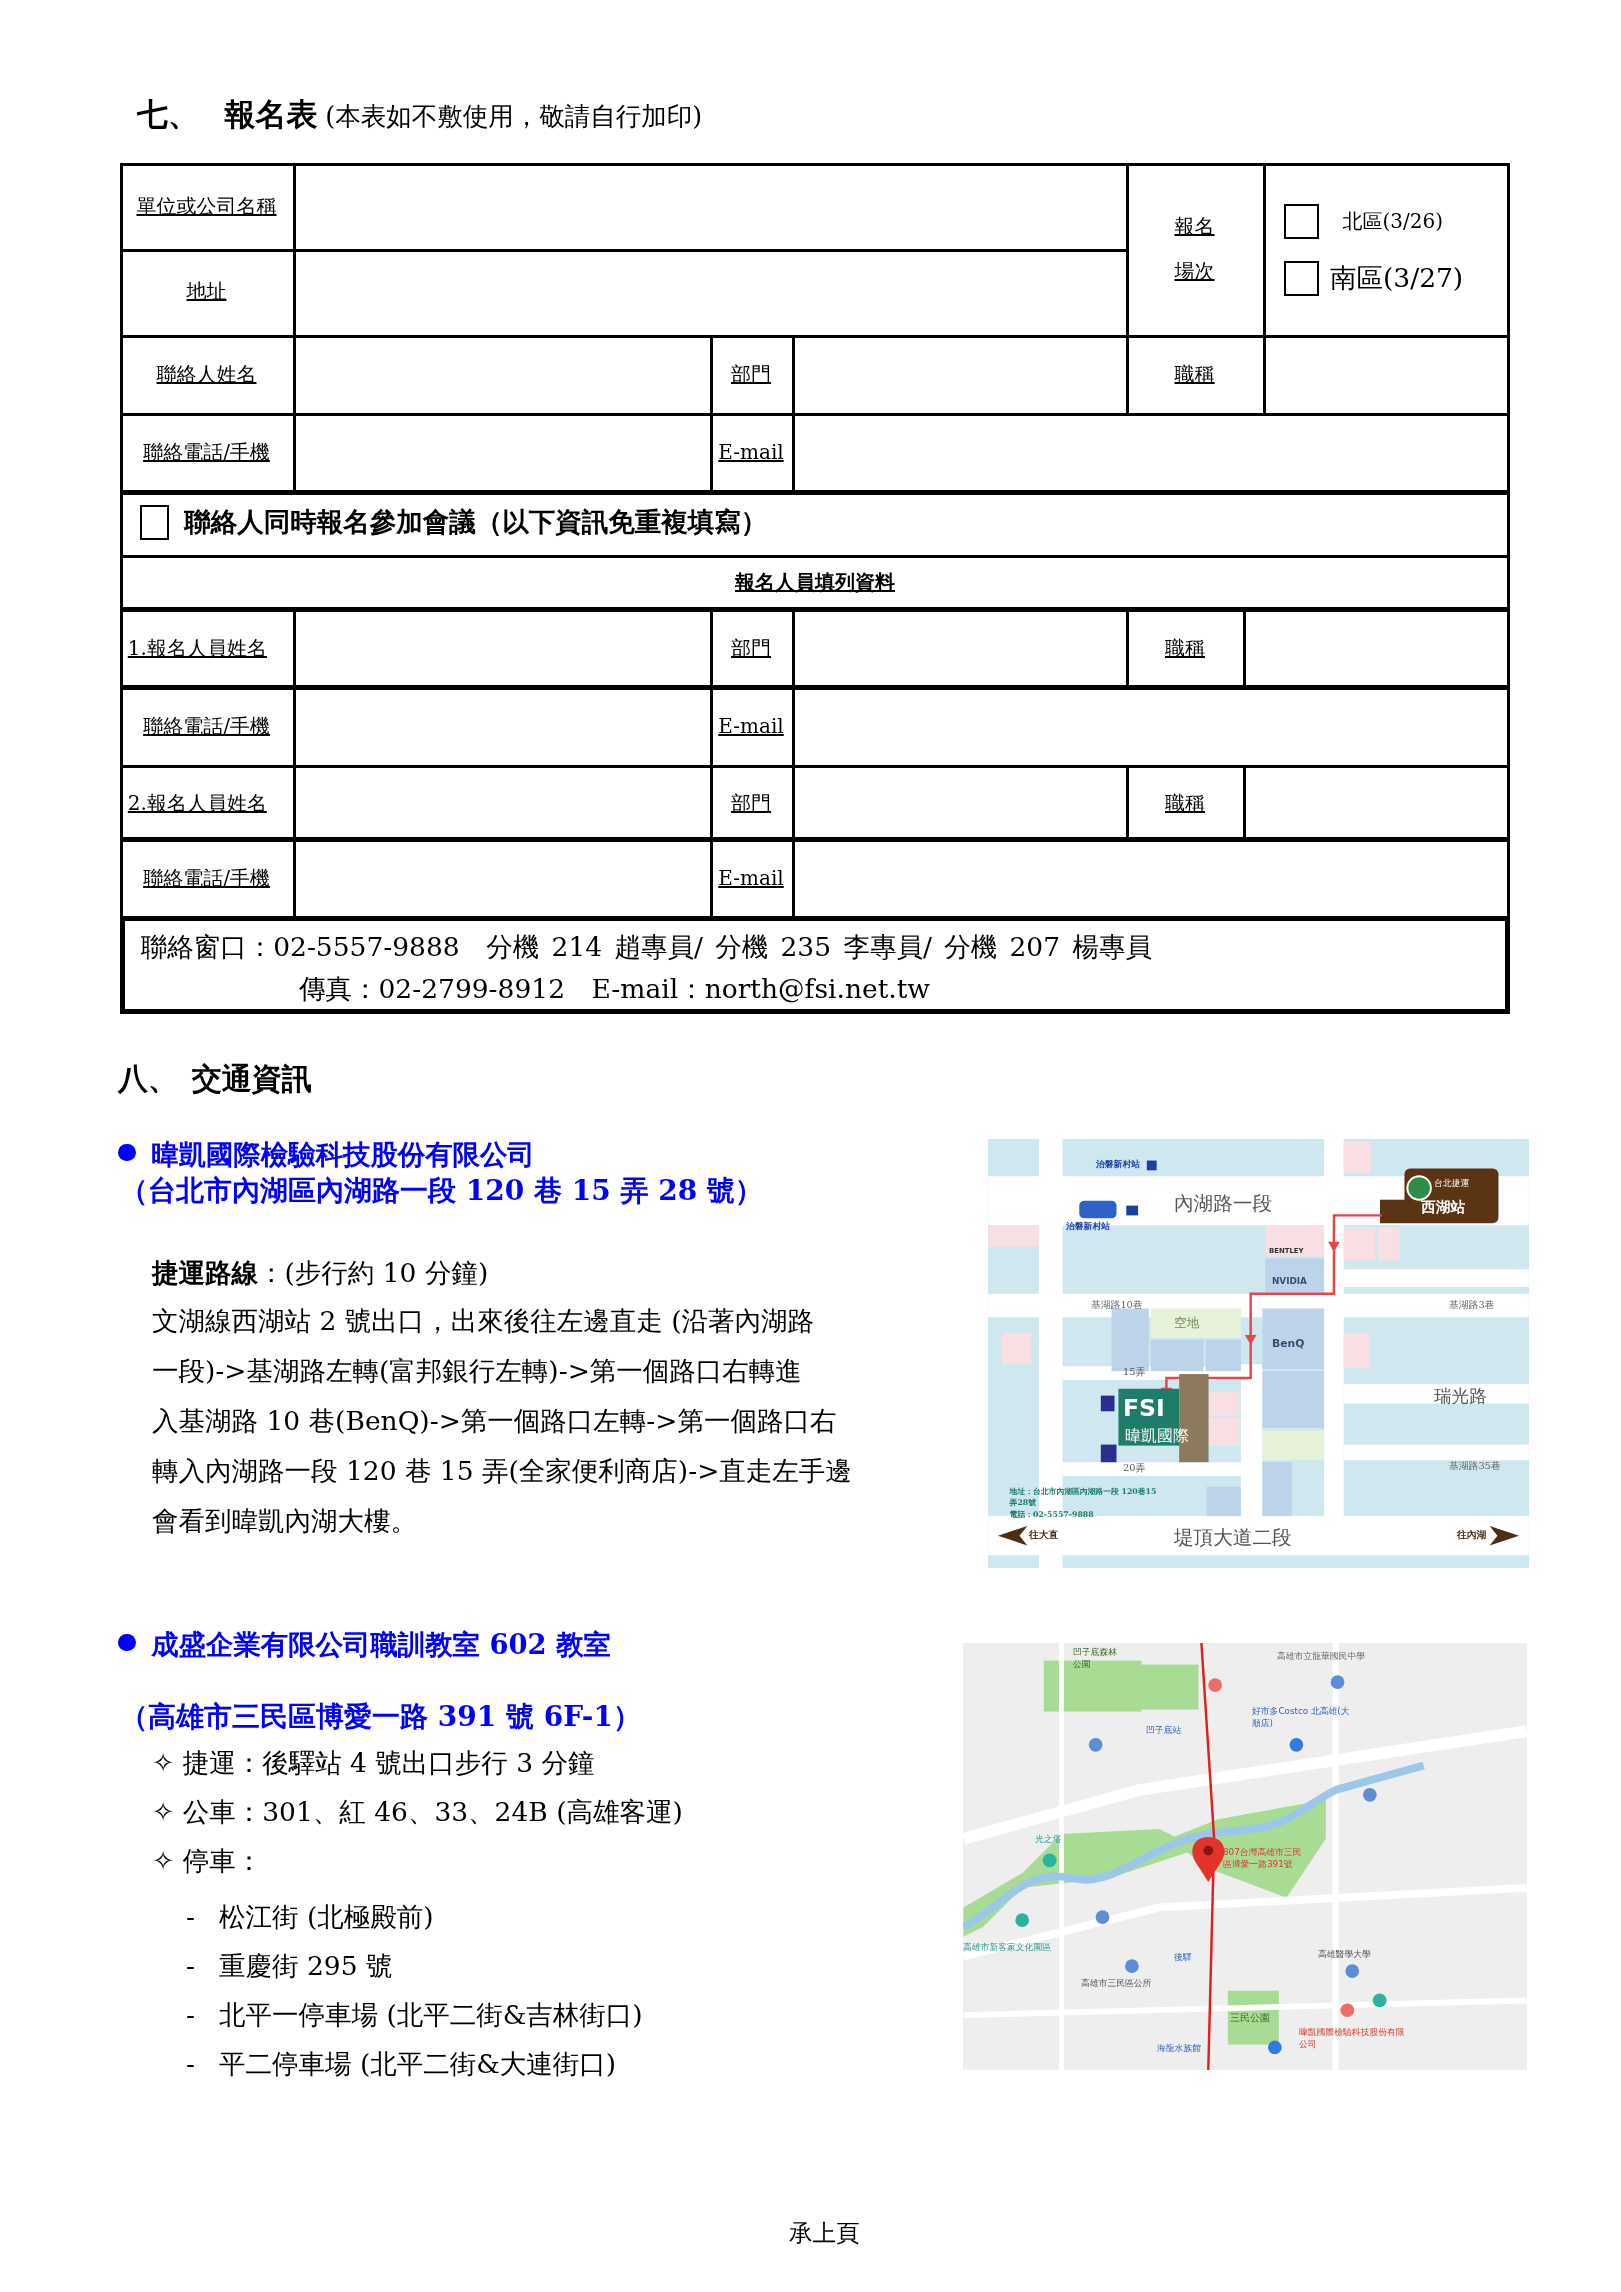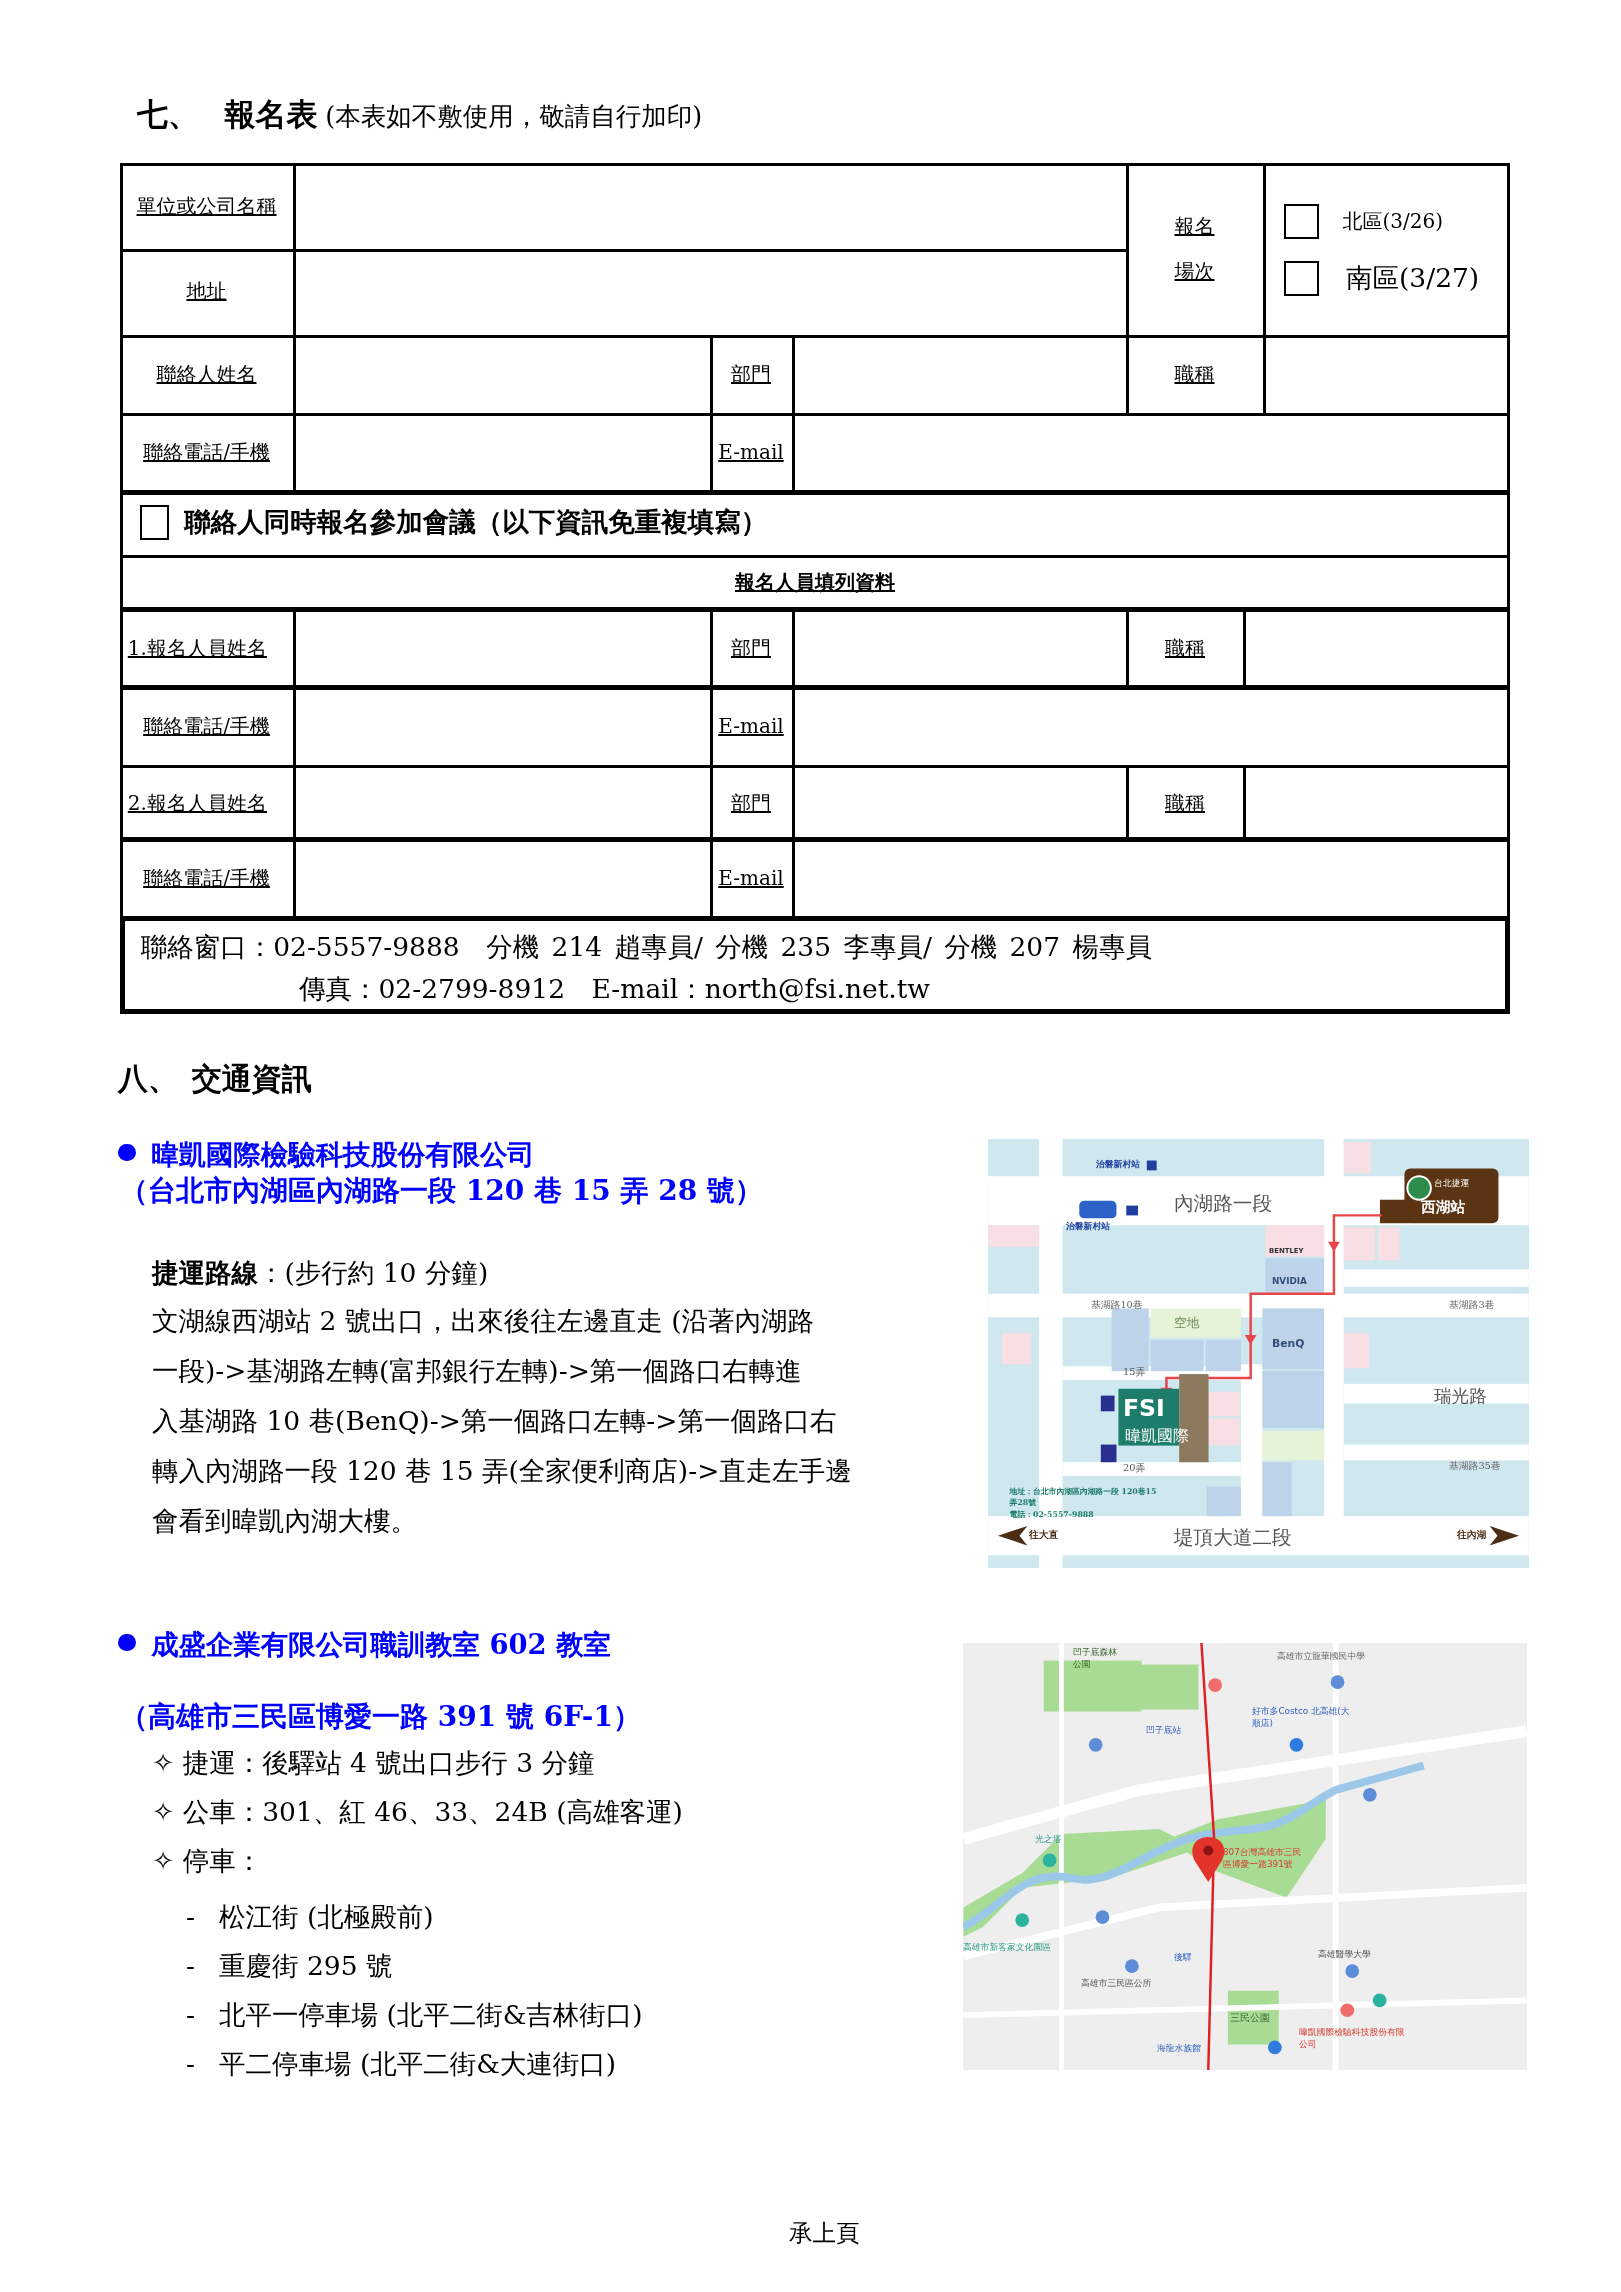--- a/index.html
+++ b/index.html
@@ -68,21 +68,21 @@
   <div class="cell" style="left:1006px;top:0;width:137px;height:172px;flex-direction:column;line-height:45px;">
     <span>報名</span>
     <span>場次</span>
   </div>
   <div class="abs" style="left:1164px;top:41px;display:flex;align-items:center;font-size:20px;">
     <span class="checkbox lg"></span>
     <span style="margin-left:23.5px;">北區(3/26)</span>
   </div>
   <div class="abs" style="left:1164px;top:97px;display:flex;align-items:center;font-size:26.5px;">
     <span class="checkbox lg"></span>
-    <span style="margin-left:27px;">南區(3/27)</span>
+    <span style="margin-left:11px;">南區(3/27)</span>
   </div>
 
   <div class="line-h" style="left:0;top:172px;width:1390px;"></div>
 
   <div class="cell" style="left:0;top:172px;width:173px;height:78px;">聯絡人姓名</div>
   <div class="cell" style="left:173px;top:172px;width:418px;height:78px;"></div>
   <div class="cell" style="left:590px;top:172px;width:82px;height:78px;">部門</div>
   <div class="cell" style="left:672px;top:172px;width:333px;height:78px;"></div>
   <div class="cell" style="left:1006px;top:172px;width:137px;height:78px;">職稱</div>
   <div class="cell" style="left:1143px;top:172px;width:247px;height:78px;"></div>

